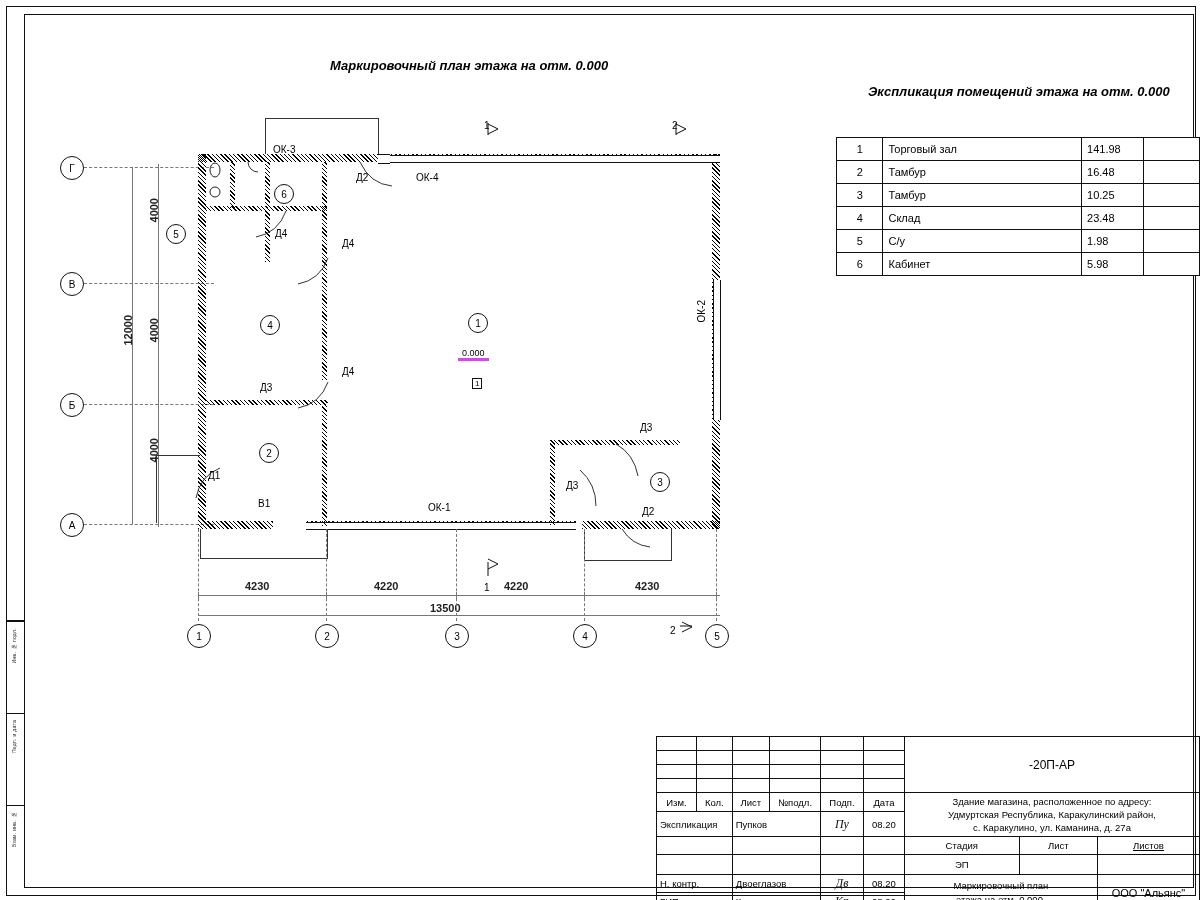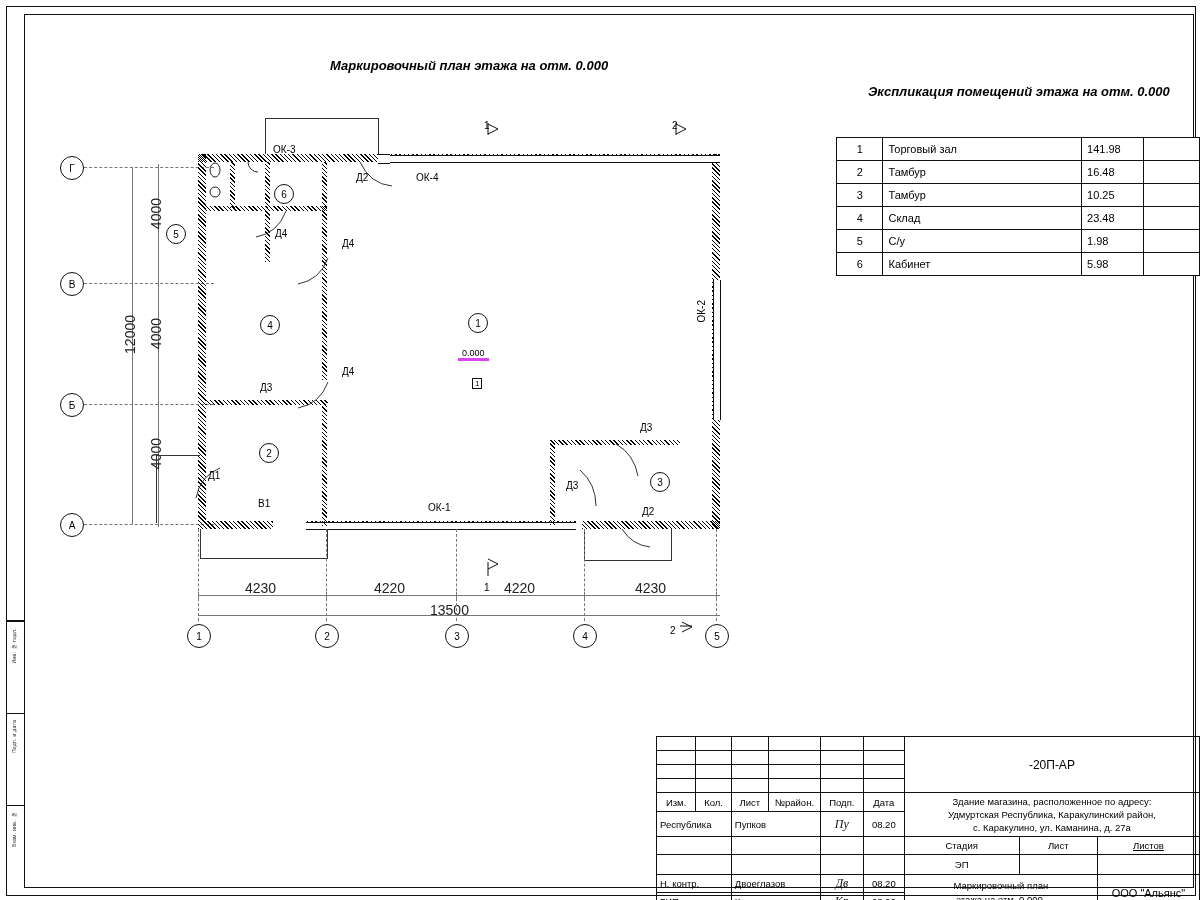--- a/index.html
+++ b/index.html
@@ -36,21 +36,21 @@
   .win{position:absolute;background:#fff;border-top:1px solid #111;border-bottom:1px solid #111;}
   .winv{position:absolute;background:#fff;border-left:1px solid #111;border-right:1px solid #111;}
   .dash{position:absolute;border-top:1px dashed #777;}
   .dashv{position:absolute;border-left:1px dashed #777;}
   .bub{position:absolute;width:22px;height:22px;border:1px solid #111;border-radius:50%;
        font-size:10px;display:flex;align-items:center;justify-content:center;background:#fff;}
   .rb{position:absolute;width:18px;height:18px;border:1px solid #111;border-radius:50%;
       font-size:10px;display:flex;align-items:center;justify-content:center;background:#fff;}
   .lbl{position:absolute;font-size:10px;white-space:nowrap;}
   .lblv{position:absolute;font-size:10px;white-space:nowrap;writing-mode:vertical-rl;}
-  .dimtxt{position:absolute;font-size:14px;color:#222;}
+  .dimtxt{position:absolute;font-size:11px;color:#222;font-weight:bold;}
   .dimline{position:absolute;background:#777;height:1px;}
   .dimtick{position:absolute;width:1px;height:7px;background:#777;}
   .boxnum{position:absolute;border:1px solid #111;font-size:8px;padding:0 2px;background:#fff;}
   .lvl{position:absolute;font-size:9px;border-bottom:3px solid #d946ef;padding:0 4px;}
   .secmark{position:absolute;font-size:10px;}
 
   
   .stamp{position:absolute;left:656px;top:736px;border-collapse:collapse;font-size:9.5px;}
   .stamp td{border:1px solid #111;padding:1px 3px;vertical-align:middle;}
   .stamp .big{font-size:12px;text-align:center;}
@@ -295,31 +295,31 @@
           <td></td>
           <td></td>
           <td></td>
           <td></td>
           <td></td>
     </tr>
     <tr>
       <td class="ctr">Изм.</td>
       <td class="ctr">Кол.</td>
       <td class="ctr">Лист</td>
-      <td class="ctr">№район.</td>
+      <td class="ctr">№подл.</td>
       <td class="ctr">Подп.</td>
       <td class="ctr">Дата</td>
       <td rowspan="2" colspan="3" class="ctr" style="padding:2px 16px;line-height:13px;">
         <div>Здание магазина, расположенное по адресу:</div>
         <div>Удмуртская Республика, Каракулинский район,</div>
         <div>с. Каракулино, ул. Каманина, д. 27а</div>
       </td>
     </tr>
     <tr>
-      <td colspan="2">Республика</td>
+      <td colspan="2">Экспликация</td>
       <td colspan="2">Пупков</td>
       <td class="ctr sig">Пу</td>
       <td class="ctr">08.20</td>
     </tr>
     <tr>
       <td colspan="2" style="height:15px;"></td>
       <td colspan="2"></td>
           <td></td>
           <td></td>
       <td class="ctr" style="width:56px;">Стадия</td>

